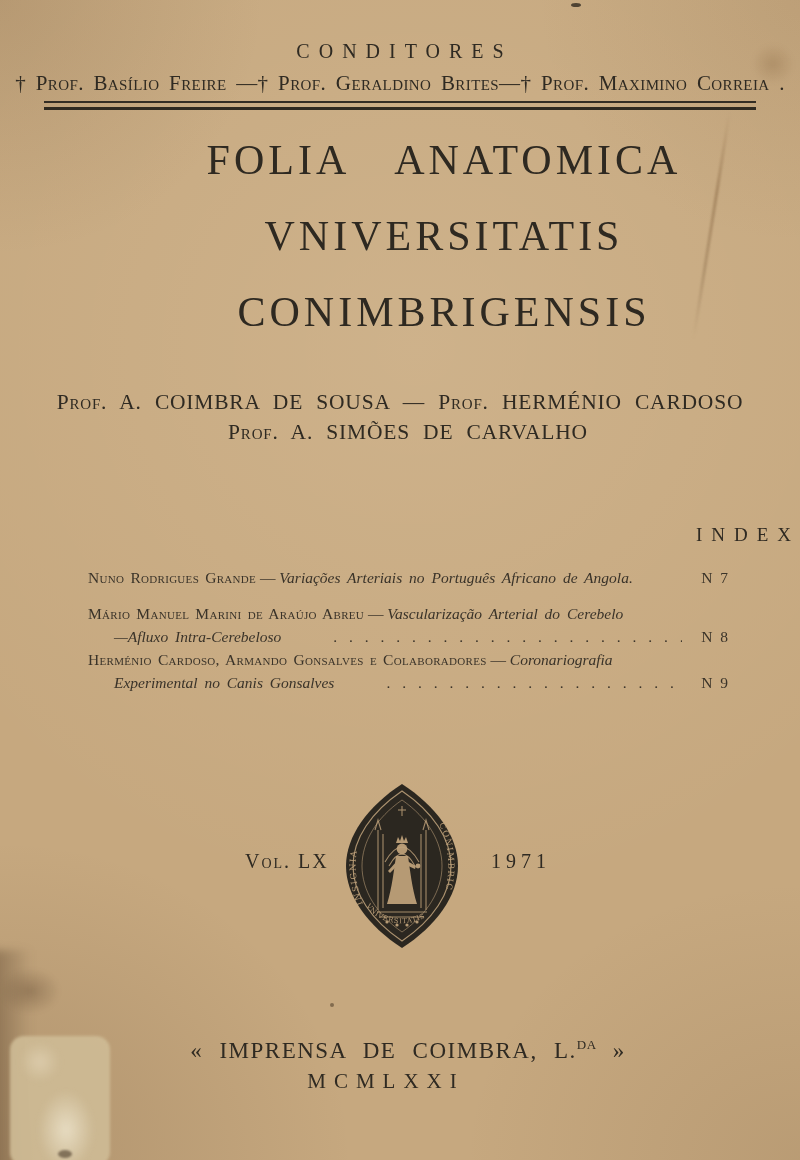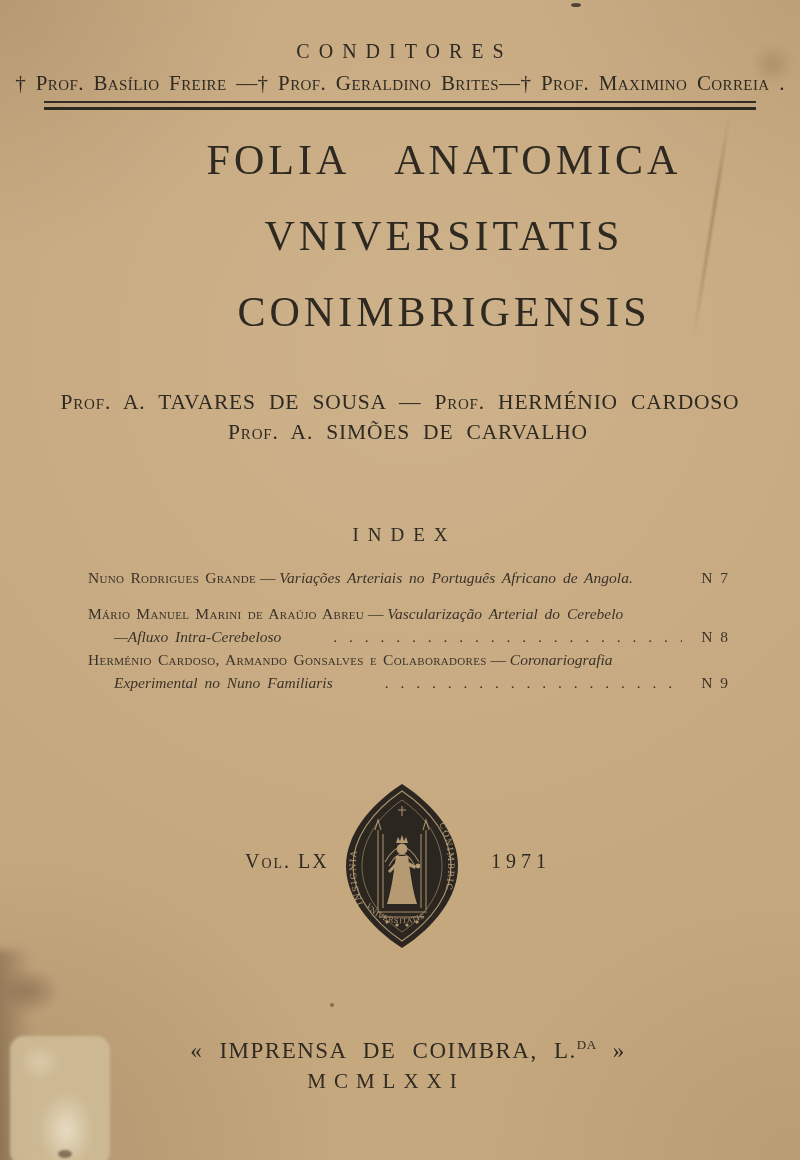--- a/index.html
+++ b/index.html
@@ -45,21 +45,21 @@
   }
   .main-title div { white-space: nowrap; }
 
   
   .moderatores-heading { top: 362px; font-size: 19px; letter-spacing: 7px; color: #2f2a22; text-indent: 7px; }
   .moderatores-line { font-size: 21.5px; font-variant: small-caps; letter-spacing: 0.8px; word-spacing: 7px; color: #2f2a22; white-space: nowrap; }
   .moderatores-line1 { top: 390px; }
   .moderatores-line2 { top: 420px; margin-left: 8px; }
 
   
-  .index-heading { top: 524px; font-size: 19px; letter-spacing: 9px; color: #2f2a22; text-indent: 9px; }
+  .index-heading { top: 524px; font-size: 19px; letter-spacing: 9px; color: #2f2a22; text-indent: 9px; text-align: right; }
   .index-list { top: 566px; left: 88px; width: 642px; font-size: 15.5px; color: #3a3329; }
   .idx-entry { position: absolute; left: 0; width: 100%; }
   .idx-line { position: relative; white-space: nowrap; overflow: hidden; line-height: 23px; }
   .idx-indent { padding-left: 26px; display: flex; align-items: baseline; gap: 44px; }
   .sc { font-variant: small-caps; letter-spacing: 0.3px; word-spacing: 2px; }
   .it { font-style: italic; word-spacing: 3px; }
   .sep { white-space: pre; }
   .leaders { flex: 1 1 auto; overflow: hidden; white-space: nowrap; letter-spacing: 4px; margin: 0 48px 0 8px; color: #3a3329; }
   .idx-ref { position: absolute; right: 0; white-space: nowrap; letter-spacing: 2px; }
   .entry-1 { top: 0; }
@@ -128,21 +128,21 @@
   <div class="abs centered conditores-heading">CONDITORES</div>
   <div class="abs centered conditores-names">† Prof. Basílio Freire —† Prof. Geraldino Brites—† Prof. Maximino Correia .</div>
   <div class="abs double-rule"></div>
 
   <h1 class="abs centered main-title">
     <div>FOLIA ANATOMICA</div>
     <div>VNIVERSITATIS</div>
     <div>CONIMBRIGENSIS</div>
   </h1>
 
-  <div class="abs centered moderatores-line moderatores-line1">Prof. A. TAVARES DE SOUSA — Prof. HERMÉNIO CARDOSO</div>
+  <div class="abs centered moderatores-line moderatores-line1">Prof. A. COIMBRA DE SOUSA — Prof. HERMÉNIO CARDOSO</div>
   <div class="abs centered moderatores-line moderatores-line2">Prof. A. SIMÕES DE CARVALHO</div>
 
   <div class="abs centered index-heading">INDEX</div>
 
   <div class="abs index-list">
 
     <div class="idx-entry entry-1">
       <div class="idx-line">
         <span class="sc">Nuno Rodrigues Grande</span><span class="sep"> — </span><span class="it">Variações Arteriais no Português Africano de Angola.</span>
         <span class="idx-ref">N 7</span>
@@ -158,21 +158,21 @@
         <span class="leaders">. . . . . . . . . . . . . . . . . . . . . . . . . . . . . . . . . . . .</span>
         <span class="idx-ref">N 8</span>
       </div>
     </div>
 
     <div class="idx-entry entry-3">
       <div class="idx-line">
         <span class="sc">Herménio Cardoso, Armando Gonsalves e Colaboradores</span><span class="sep"> — </span><span class="it">Coronariografia</span>
       </div>
       <div class="idx-line idx-indent">
-        <span class="it">Experimental no Nuno Familiaris</span>
+        <span class="it">Experimental no Canis Gonsalves</span>
         <span class="leaders">. . . . . . . . . . . . . . . . . . . . . . . . . . . . . . . . . . . .</span>
         <span class="idx-ref">N 9</span>
       </div>
     </div>
 
   </div>
 
   <div class="abs volume-label">Vol. LX</div>
   <div class="abs year-label">1971</div>
 

